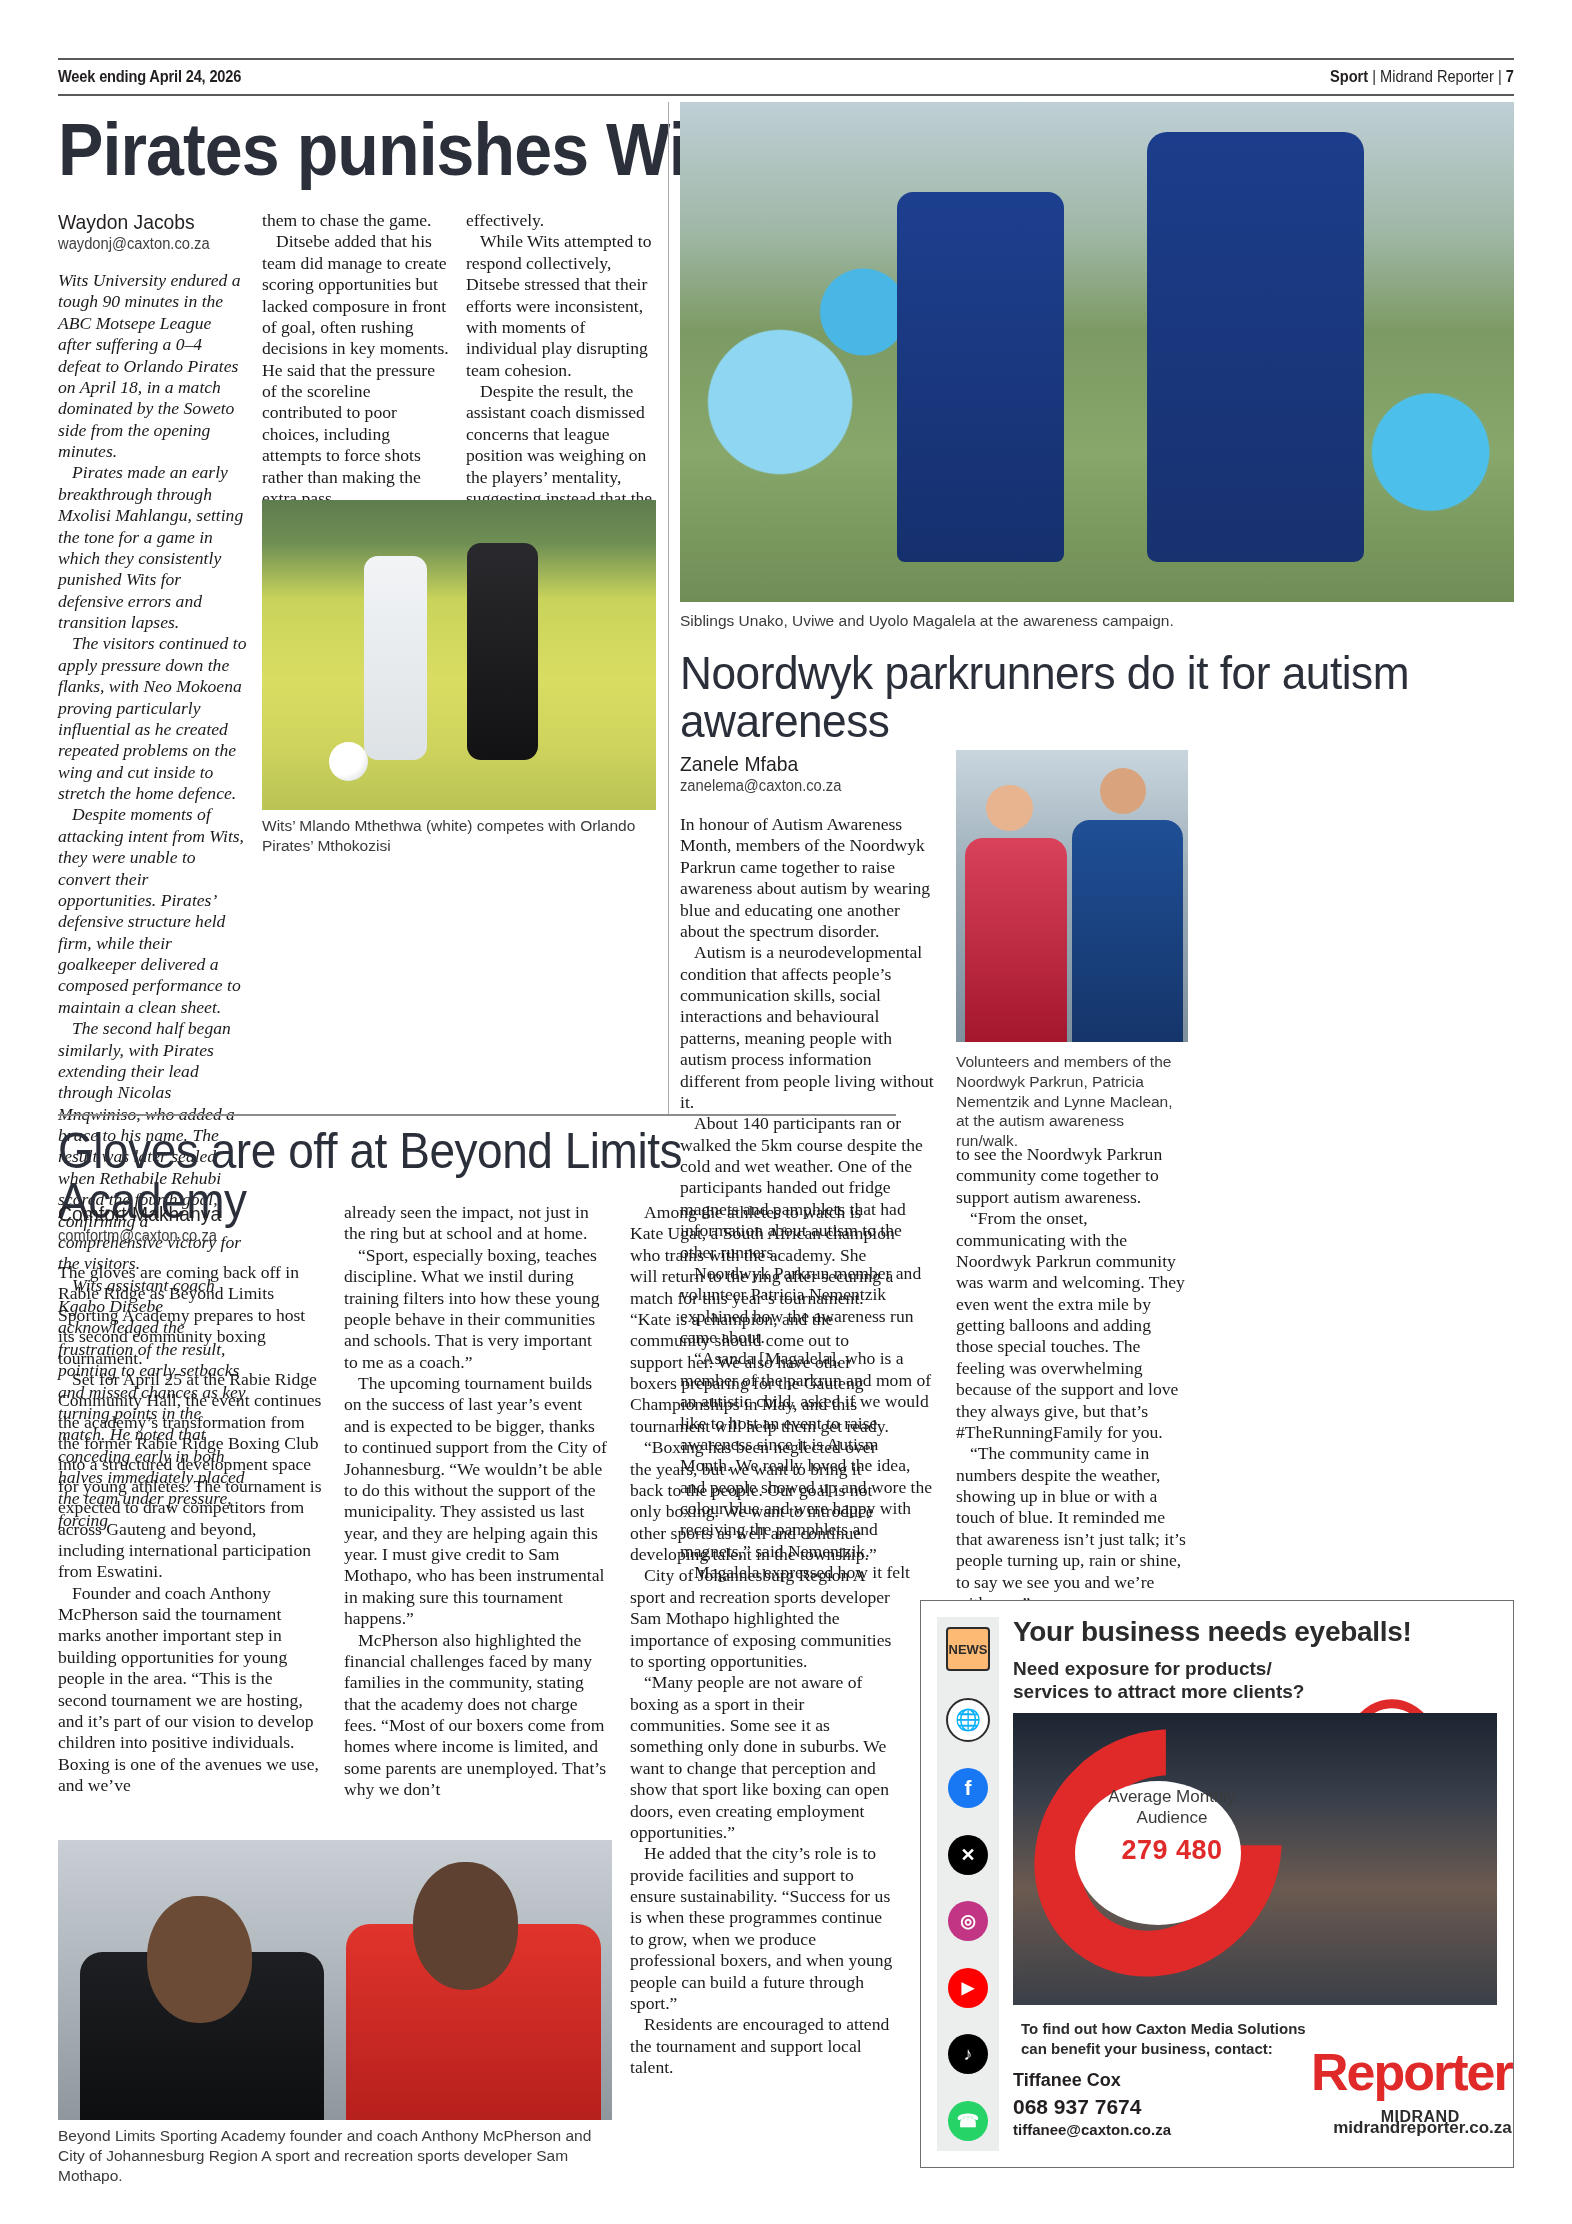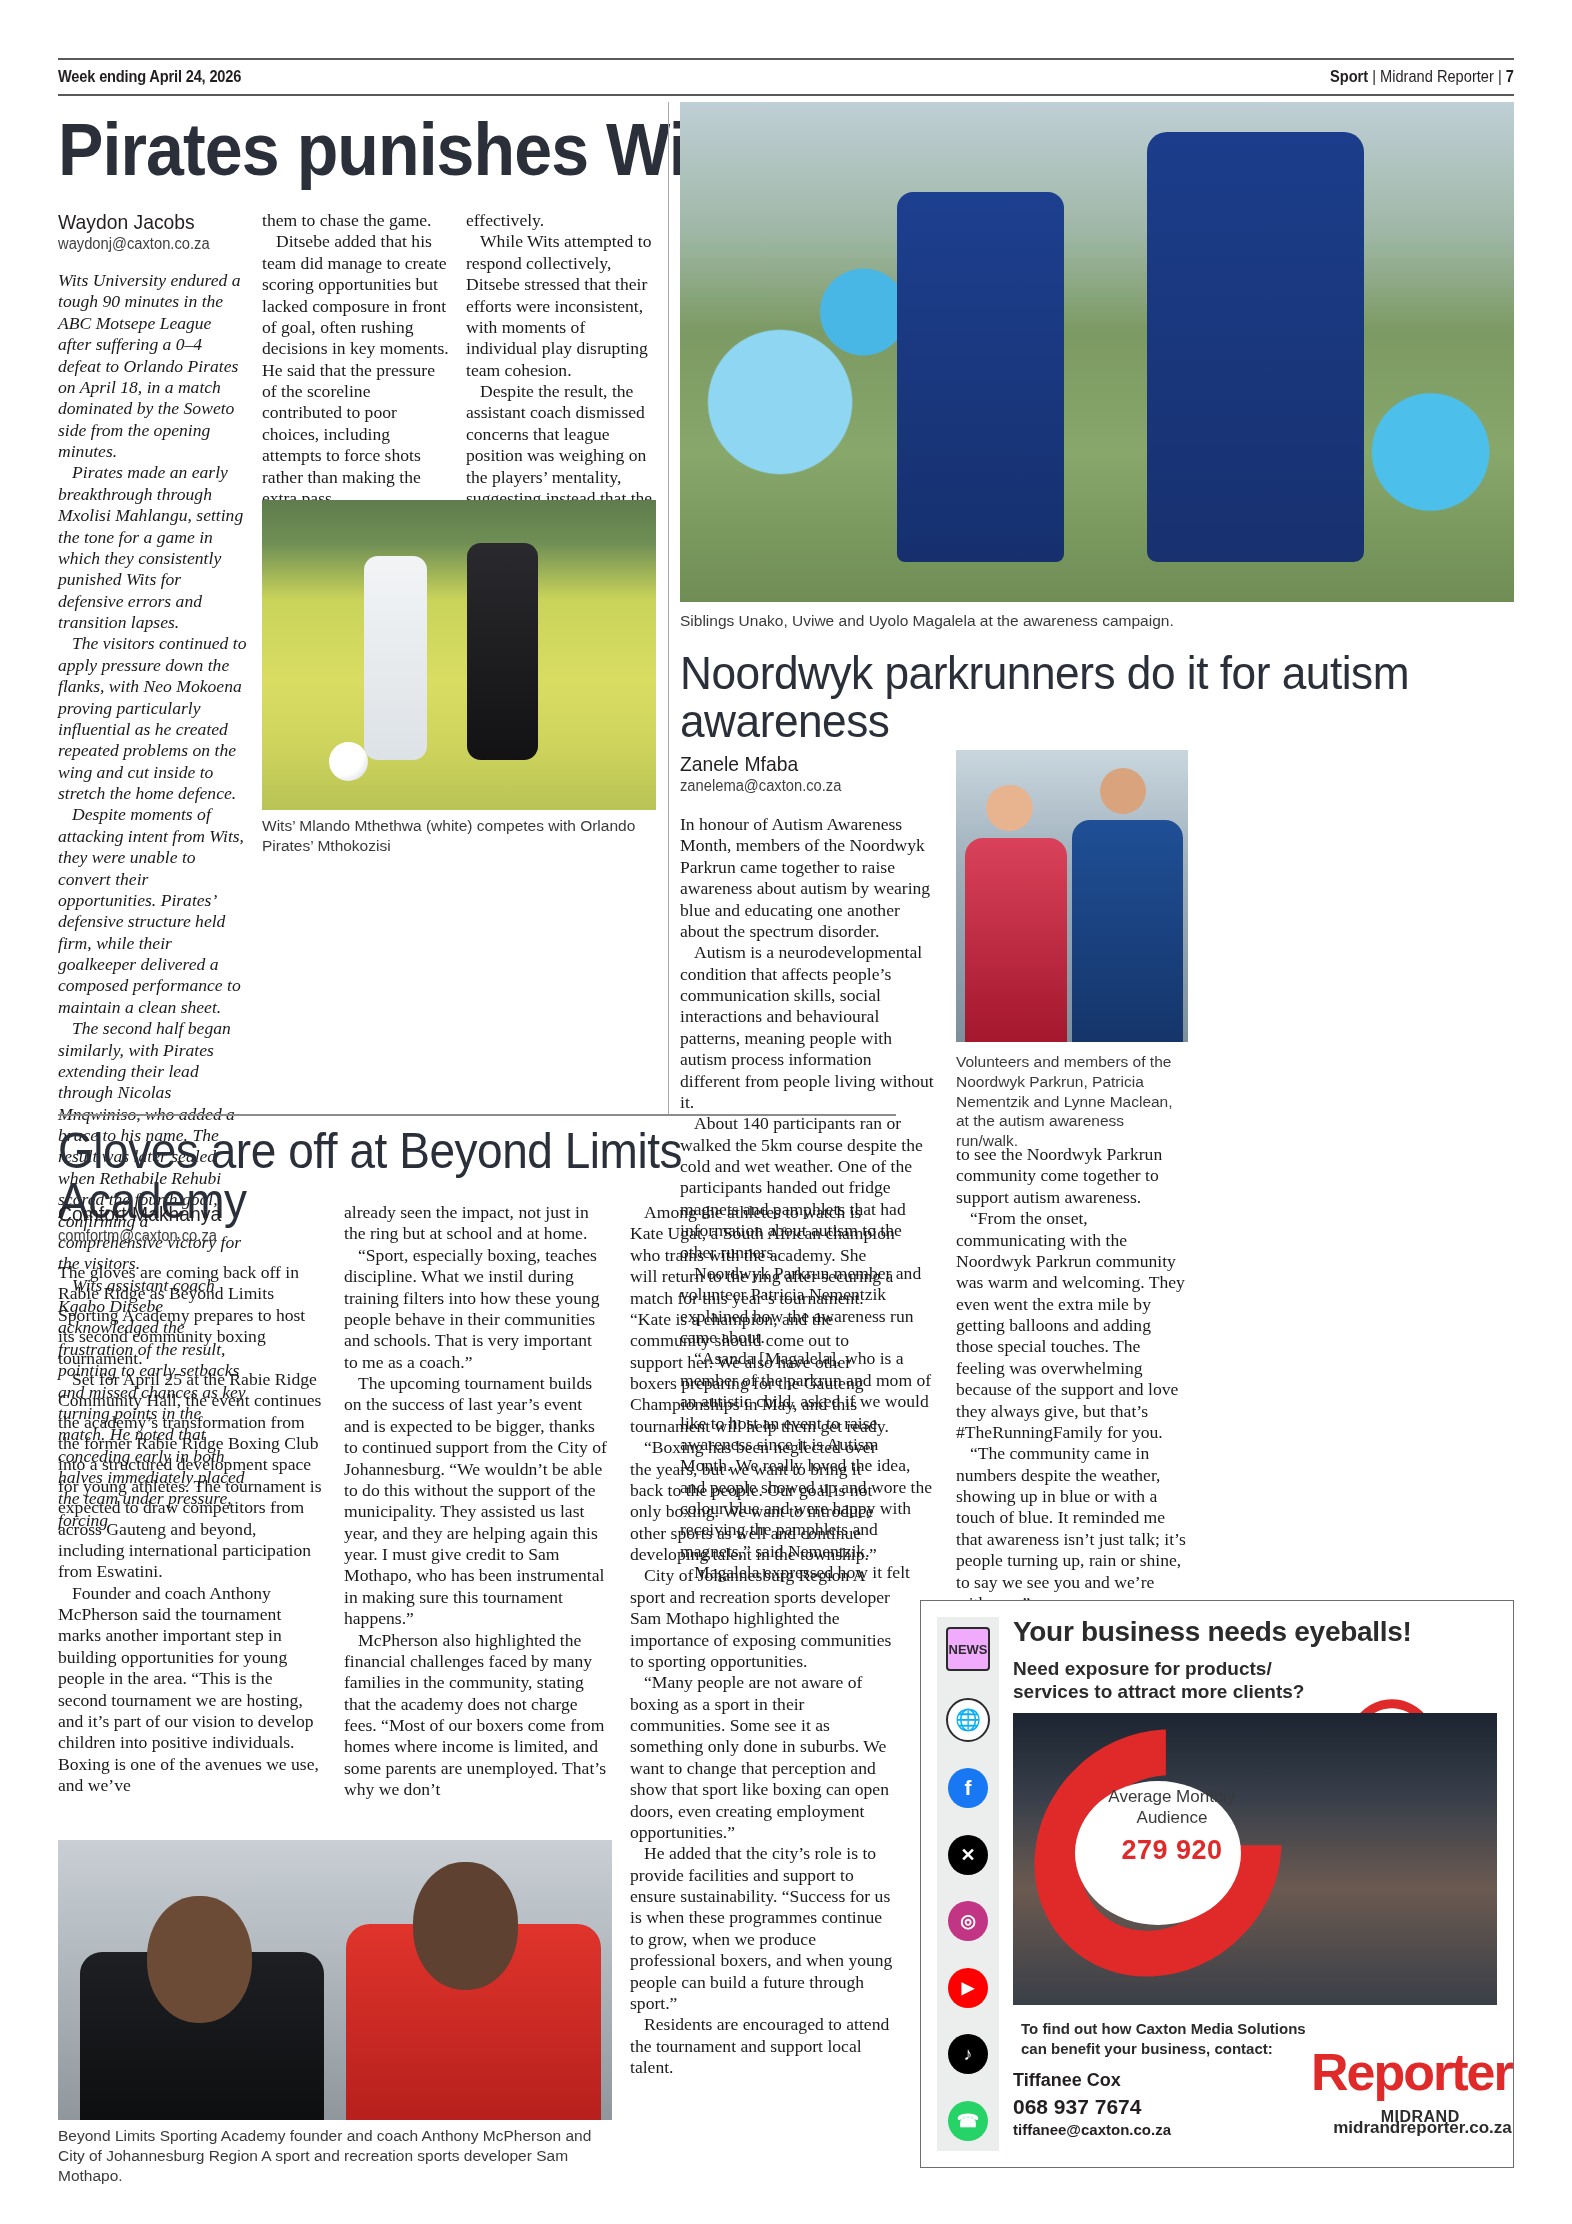--- a/index.html
+++ b/index.html
@@ -244,21 +244,21 @@
       <div class="f2"></div>
     </div>
     <div class="cap" style="position:absolute;left:0;top:1000px;width:554px;">Beyond Limits Sporting Academy founder and coach Anthony McPherson and City of Johannesburg Region A sport and recreation sports developer Sam Mothapo.</div>
   </div>
 
   <div style="position:absolute;left:862px;top:1542px;width:594px;height:568px;">
     <div class="advert">
       <div class="ad-in">
 
         <div class="ad-rail">
-          <div class="soc" style="background:#f0abfc;color:#2b2b2b;border:2px solid #2b2b2b;border-radius:4px;font-size:13px;">NEWS</div>
+          <div class="soc" style="background:#fdba74;color:#2b2b2b;border:2px solid #2b2b2b;border-radius:4px;font-size:13px;">NEWS</div>
           <div class="soc" style="background:#fff;color:#2b2b2b;border:2px solid #2b2b2b;">🌐</div>
           <div class="soc" style="background:#1877f2;">f</div>
           <div class="soc" style="background:#000;font-size:18px;">✕</div>
           <div class="soc" style="background:#c13584;font-size:18px;">◎</div>
           <div class="soc" style="background:#ff0000;font-size:16px;">▶</div>
           <div class="soc" style="background:#000;font-size:18px;">♪</div>
           <div class="soc" style="background:#25d366;font-size:18px;">☎</div>
         </div>
 
         <div class="ad-main">
@@ -272,21 +272,21 @@
             </svg>
           </div>
 
           <div class="ad-hero">
             <div class="magnet">
               <div class="arc"></div>
               <div class="inner-w"></div>
             </div>
             <div class="mg-txt">
               <div>Average Monthly Audience</div>
-              <div class="mg-num">279 920</div>
+              <div class="mg-num">279 480</div>
             </div>
           </div>
 
           <div class="ad-foot">
             <div>
               <div class="ad-c1" style="width:290px;">To find out how Caxton Media Solutions can benefit your business, contact:</div>
               <div class="ad-name">Tiffanee Cox</div>
               <div class="ad-tel">068 937 7674</div>
               <div class="ad-mail">tiffanee@caxton.co.za</div>
             </div>

